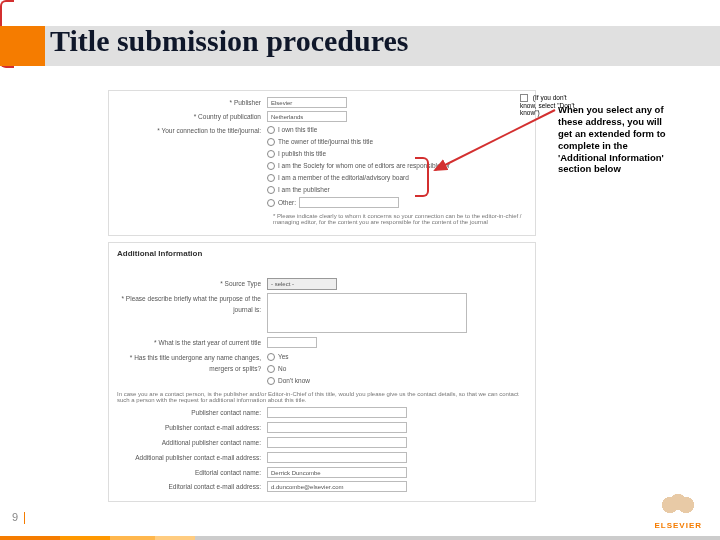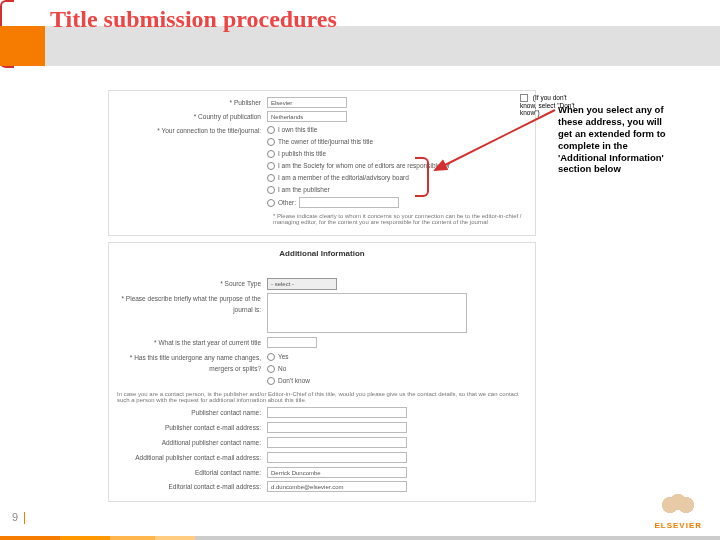--- a/index.html
+++ b/index.html
@@ -1,33 +1,33 @@
 <!DOCTYPE html>
 <html><head>
 <meta charset="utf-8">
 <style>
   * { box-sizing: border-box; margin: 0; padding: 0; }
   body { width: 720px; height: 540px; background: #fff; font-family: Arial, sans-serif; position: relative; overflow: hidden; }
   .header-bar { position: absolute; top: 26px; left: 0; width: 720px; height: 40px; background: #e0e0e0; }
   .header-orange { position: absolute; top: 26px; left: 0; width: 45px; height: 40px; background: #f57c00; }
-  .title { position: absolute; top: 6px; left: 50px; font-size: 24px; font-weight: bold; color: #ef4444; font-family: Georgia, 'Times New Roman', serif; }
+  .title { position: absolute; top: 24px; left: 50px; font-size: 30px; font-weight: bold; color: #0f172a; font-family: Georgia, 'Times New Roman', serif; }
   .form-area { position: absolute; top: 90px; left: 108px; width: 428px; font-size: 7px; color: #555; }
   .panel { background: #fff; border: 1px solid #ddd; padding: 6px 8px; margin-bottom: 6px; }
   .row { display: flex; align-items: flex-start; margin-bottom: 3px; }
   .lbl { width: 150px; text-align: right; padding-right: 6px; font-size: 6.5px; line-height: 11px; }
   .val { flex: 1; }
   .input { border: 1px solid #bbb; height: 11px; background: #fff; display: inline-block; }
   .input-sm { width: 80px; }
   .input-md { width: 140px; }
   .select { border: 1px solid #999; height: 12px; width: 70px; background: #eee; display: inline-block; font-size: 6px; padding-left: 3px; line-height: 11px; }
   .textarea { border: 1px solid #bbb; width: 200px; height: 40px; background: #fff; display: inline-block; }
   .radio { display: inline-block; width: 8px; height: 8px; border: 1px solid #888; border-radius: 50%; vertical-align: middle; margin-right: 3px; }
   .radio-label { font-size: 6.5px; display: inline-block; vertical-align: middle; line-height: 10px; }
   .radio-row { display: flex; align-items: center; margin-bottom: 2px; }
-  .section-title { font-size: 8px; font-weight: bold; color: #333; margin-bottom: 20px; text-align: center; }
+  .section-title { font-size: 8px; font-weight: bold; color: #333; margin-bottom: 20px; }
   .checkbox { display: inline-block; width: 8px; height: 8px; border: 1px solid #888; vertical-align: middle; margin-right: 3px; }
   .checkbox-area { position: absolute; top: 94px; left: 520px; font-size: 6.5px; width: 60px; }
   .bracket { position: absolute; border: 2px solid #d32f2f; border-left: none; }
   .bracket-1 { top: 157px; left: 415px; width: 14px; height: 40px; border-radius: 0 6px 6px 0; }
   .bracket-2 { top: 132px; left: 135px; width: 14px; height: 68px; border-radius: 6px 0 0 6px; border: 2px solid #d32f2f; border-right: none; }
   .arrow-svg { position: absolute; top: 90px; left: 430px; }
   .callout { position: absolute; top: 104px; left: 558px; width: 112px; font-size: 9.5px; font-weight: bold; color: #000; line-height: 1.25; }
   .note-text { font-size: 6px; color: #777; margin-left: 156px; margin-bottom: 4px; }
   .page-num { position: absolute; bottom: 16px; left: 12px; font-size: 11px; color: #888; }
   .page-num-bar { display: inline-block; width: 1px; height: 12px; background: #f57c00; vertical-align: middle; margin-left: 6px; }

